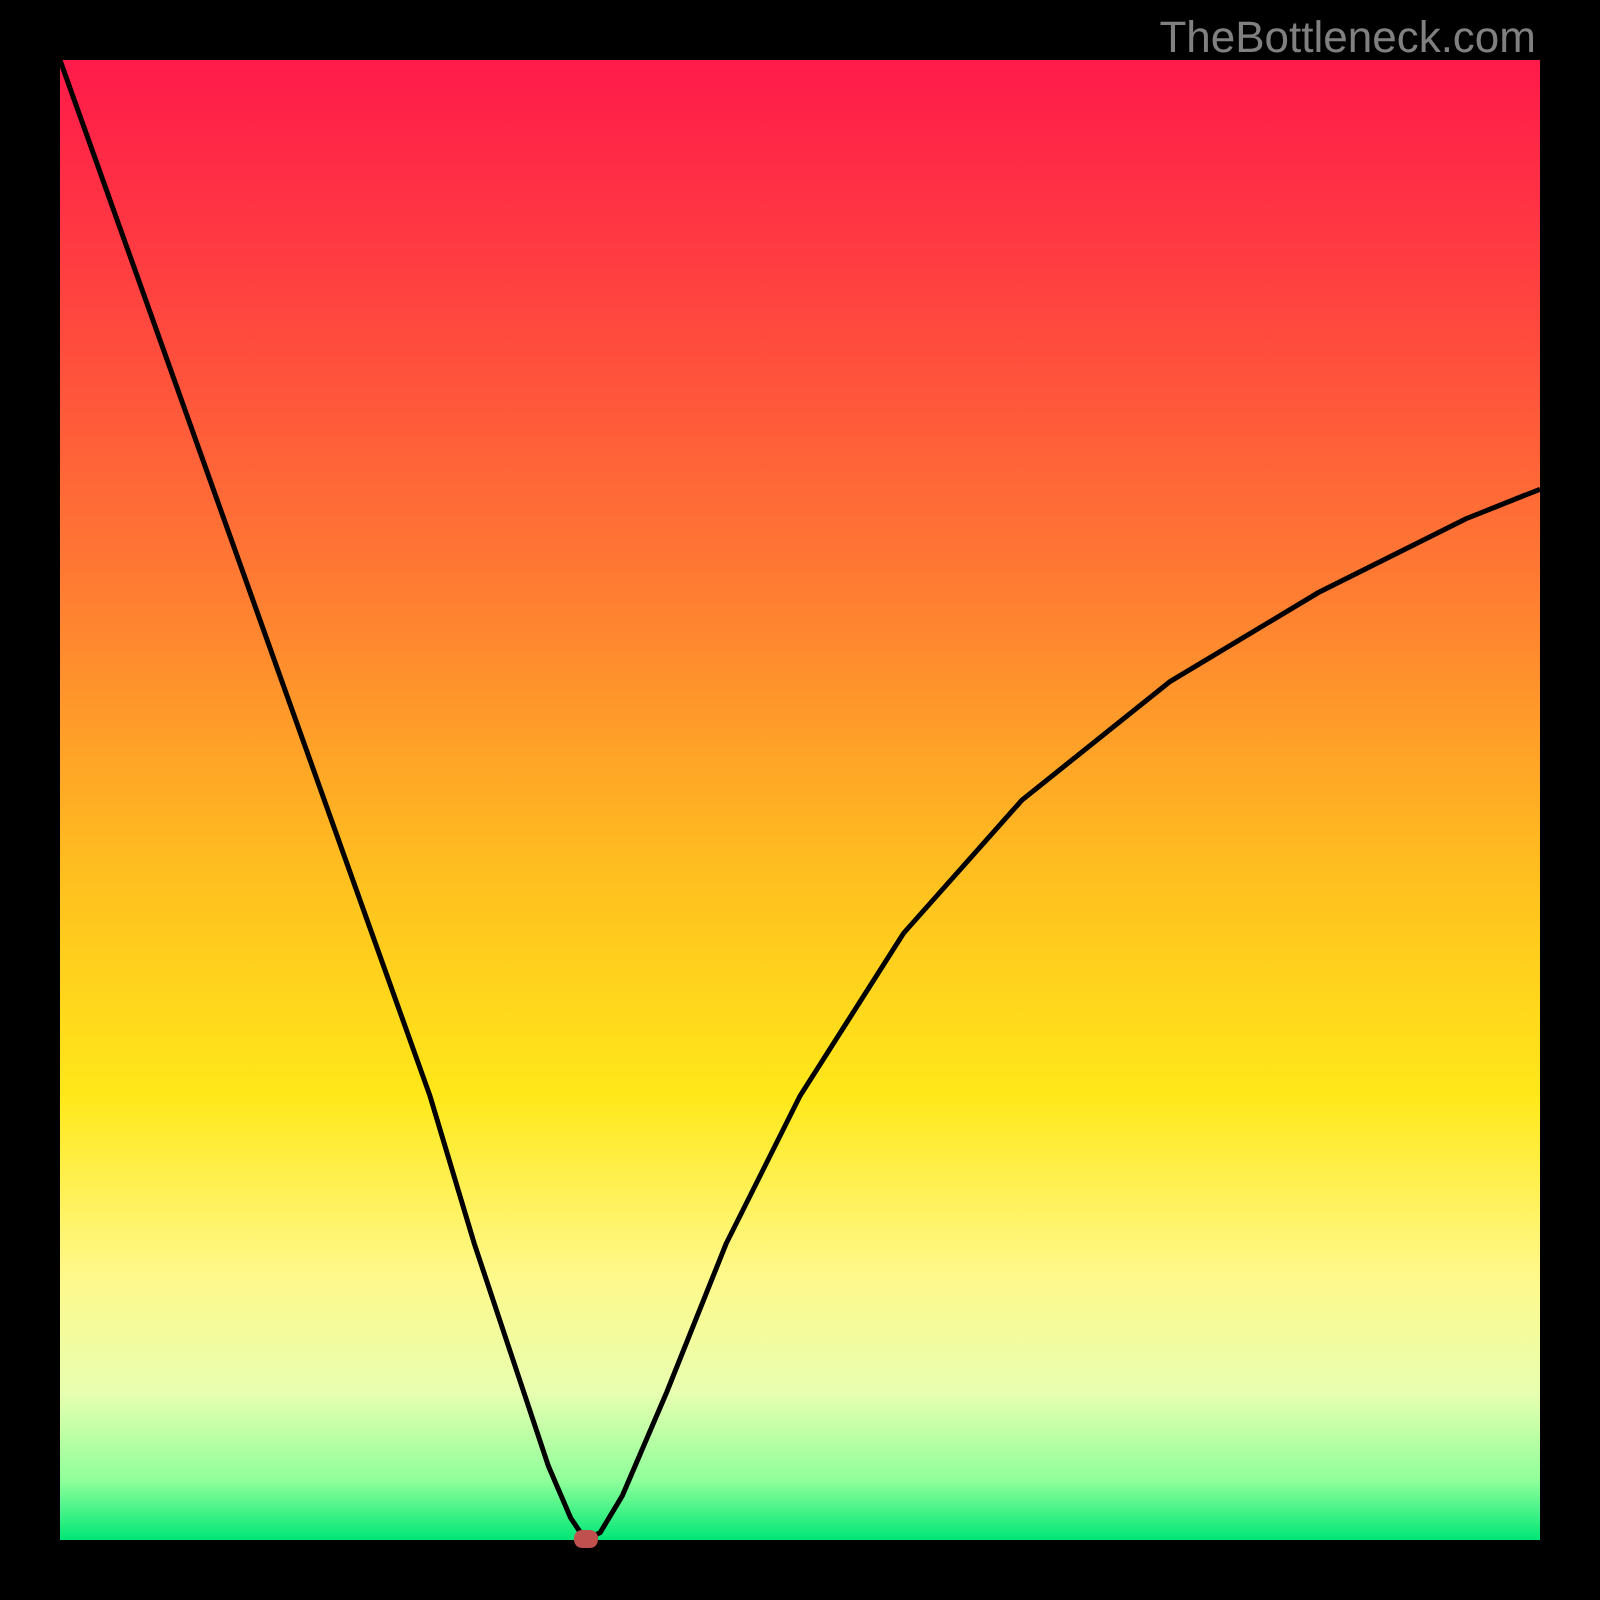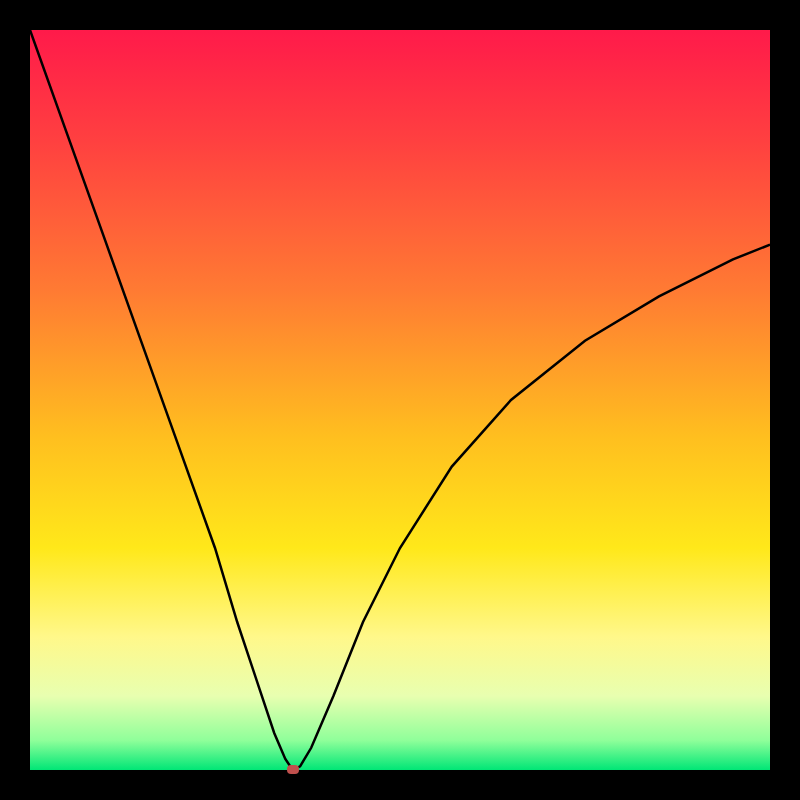--- a/index.html
+++ b/index.html
@@ -8,20 +8,21 @@
     .chart-area { position: absolute; left: 30px; top: 30px; width: 740px; height: 740px; }
     .gradient-bg { position: absolute; left: 0; top: 0; width: 100%; height: 100%; }
     .watermark { position: absolute; top: 6px; right: 32px; color: #808080; font-size: 22px; font-family: Arial, sans-serif; z-index: 10; }
     .curve-layer { position: absolute; left: 0; top: 0; width: 100%; height: 100%; z-index: 5; }
     .dot { position: absolute; width: 12px; height: 9px; background: #c0504d; border-radius: 4px; z-index: 6; }
   </style>
 </head>
 <body>
 
 <div class="container">
+  <div class="watermark">TheBottleneck.com</div>
   <div class="chart-area">
     <svg class="gradient-bg" viewBox="0 0 740 740" preserveAspectRatio="none">
       <defs>
         <linearGradient id="bg-grad" x1="0" y1="0" x2="0" y2="1">
             <stop offset="0%" stop-color="#ff1a4a"></stop>
             <stop offset="15%" stop-color="#ff4040"></stop>
             <stop offset="35%" stop-color="#ff7a33"></stop>
             <stop offset="55.00000000000001%" stop-color="#ffbf1f"></stop>
             <stop offset="70%" stop-color="#ffe81a"></stop>
             <stop offset="82%" stop-color="#fff88a"></stop>

